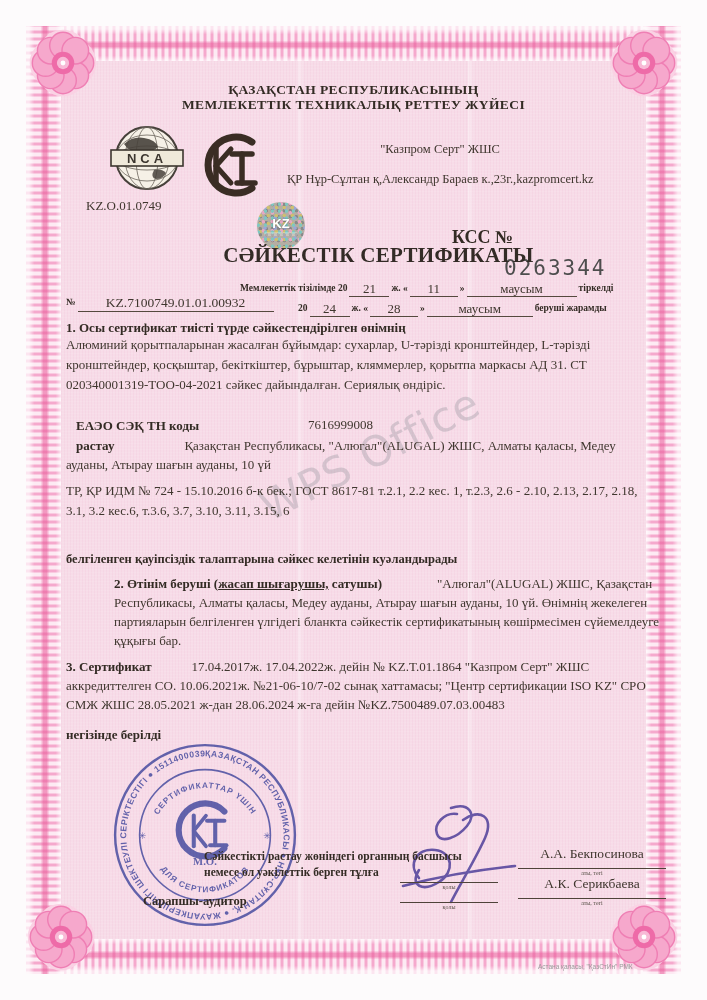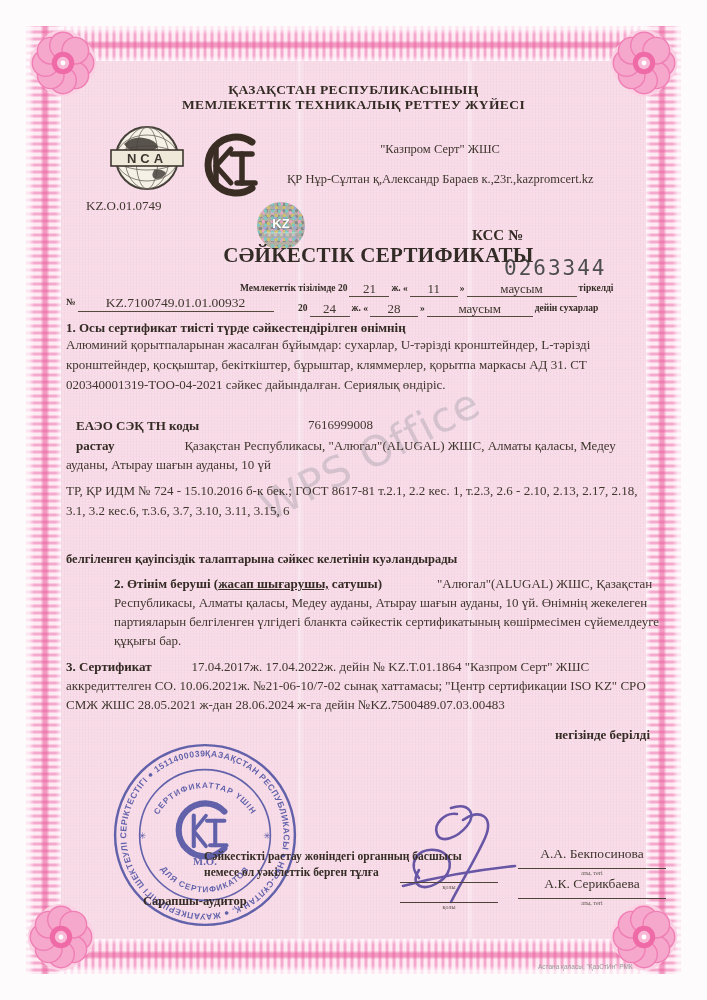--- a/index.html
+++ b/index.html
@@ -172,35 +172,35 @@
   </svg>
 
   <div class="abs center" style="left:305px;top:142px;width:270px;font-size:12.5px;">"Казпром Серт" ЖШС</div>
   <div class="abs" style="left:287px;top:172px;font-size:12.5px;white-space:nowrap;">ҚР Нұр-Сұлтан қ,Александр Бараев к.,23г.,kazpromcert.kz</div>
 
   <div class="holo">
     <span class="kz">KZ</span>
     <span class="bar"></span>
   </div>
 
-  <span class="abs b" style="left:452px;top:227px;font-size:15px;margin-left:20px;">КСС №</span>
+  <span class="abs b" style="left:452px;top:227px;font-size:18px;">КСС №</span>
   <span class="abs kcc-num" style="left:504px;top:218px;margin-top:38px;">0263344</span>
 
   <div class="abs title center" style="left:50px;right:0;top:243px;">СӘЙКЕСТІК СЕРТИФИКАТЫ</div>
 
   <div class="abs" style="left:240px;top:277px;white-space:nowrap;">
     <span class="small-lbl">Мемлекеттік тізілімде 20</span><span class="blank" style="min-width:34px;">21</span><span class="small-lbl">ж. «</span><span class="blank" style="min-width:42px;">11</span><span class="small-lbl">»</span><span class="blank" style="min-width:104px;">маусым</span><span class="small-lbl">тіркелді</span>
   </div>
 
   <div class="abs" style="left:66px;top:291px;white-space:nowrap;">
     <span class="small-lbl">№</span><span class="blank" style="min-width:190px;font-size:13.5px;">KZ.7100749.01.01.00932</span>
   </div>
 
   <div class="abs" style="left:298px;top:297px;white-space:nowrap;">
-    <span class="small-lbl">20</span><span class="blank" style="min-width:34px;">24</span><span class="small-lbl">ж. «</span><span class="blank" style="min-width:42px;">28</span><span class="small-lbl">»</span><span class="blank" style="min-width:100px;">маусым</span><span class="small-lbl">дейін сухарлар</span>
+    <span class="small-lbl">20</span><span class="blank" style="min-width:34px;">24</span><span class="small-lbl">ж. «</span><span class="blank" style="min-width:42px;">28</span><span class="small-lbl">»</span><span class="blank" style="min-width:100px;">маусым</span><span class="small-lbl">беруші жарамды</span>
   </div>
 
   <div class="abs b" style="left:66px;top:320px;font-size:13px;">1. Осы сертификат тиісті түрде сәйкестендірілген өнімнің</div>
   <div class="abs t13" style="left:66px;top:335px;width:580px;line-height:20px;">Алюминий қорытпаларынан жасалған бұйымдар: сухарлар, U-тәрізді кронштейндер, L-тәрізді кронштейндер, қосқыштар, бекіткіштер, бұрыштар, кляммерлер, қорытпа маркасы АД 31. СТ 020340001319-ТОО-04-2021 сәйкес дайындалған. Сериялық өндіріс.</div>
 
   <span class="abs b" style="left:76px;top:418px;font-size:13px;">ЕАЭО СЭҚ ТН коды</span>
   <span class="abs" style="left:308px;top:417px;font-size:13px;">7616999008</span>
 
   <div class="abs t13" style="left:66px;top:436px;width:580px;">
     <span class="b" style="padding-left:10px;">растау</span><span class="sp sp70"></span><span>Қазақстан Республикасы, "Алюгал"(ALUGAL) ЖШС, Алматы қаласы, Медеу ауданы, Атырау шағын ауданы, 10 үй</span>
@@ -210,21 +210,21 @@
 
   <div class="abs b" style="left:66px;top:552px;font-size:12.5px;">белгіленген қауіпсіздік талаптарына сәйкес келетінін куәландырады</div>
 
   <div class="abs t13" style="left:66px;top:574px;width:584px;margin-left:48px;">
     <span class="b">2. Өтінім беруші (</span><span class="b" style="text-decoration:underline;">жасап шығарушы,</span><span class="b"> сатушы)</span><span class="sp sp55"></span><span>"Алюгал"(ALUGAL) ЖШС, Қазақстан Республикасы, Алматы қаласы, Медеу ауданы, Атырау шағын ауданы, 10 үй. Өнімнің жекелеген партияларын белгіленген үлгідегі бланкта сәйкестік сертификатының көшірмесімен сүйемелдеуге құқығы бар.</span>
   </div>
 
   <div class="abs t13" style="left:66px;top:657px;width:584px;">
     <span class="b">3. Сертификат</span><span class="sp sp40"></span><span>17.04.2017ж. 17.04.2022ж. дейін № KZ.T.01.1864 "Казпром Серт" ЖШС аккредиттелген СО. 10.06.2021ж. №21-06-10/7-02 сынақ хаттамасы; "Центр сертификации ISO KZ" СРО СМЖ ЖШС 28.05.2021 ж-дан 28.06.2024 ж-га дейін №KZ.7500489.07.03.00483</span>
   </div>
-  <div class="abs b" style="left:66px;top:727px;width:584px;text-align:right;font-size:13px;">негізінде берілді</div>
+  <div class="abs b" style="left:66px;top:727px;width:584px;text-align:left;font-size:13px;">негізінде берілді</div>
 
 
   <svg class="stamp" viewBox="0 0 186 186">
     <defs>
       <path id="outerArc" d="M 93 16 a 77 77 0 1 1 -0.05 0"></path>
       <path id="topArc" d="M 40 100 A 53 53 0 0 1 146 100"></path>
       <path id="bottomArc" d="M 40 96 A 53 53 0 0 0 146 96"></path>
     </defs>
     <circle cx="93" cy="93" r="88" fill="none" stroke="#4352ad" stroke-width="2.4"></circle>
     <circle cx="93" cy="93" r="64" fill="none" stroke="#4352ad" stroke-width="1.6"></circle>

